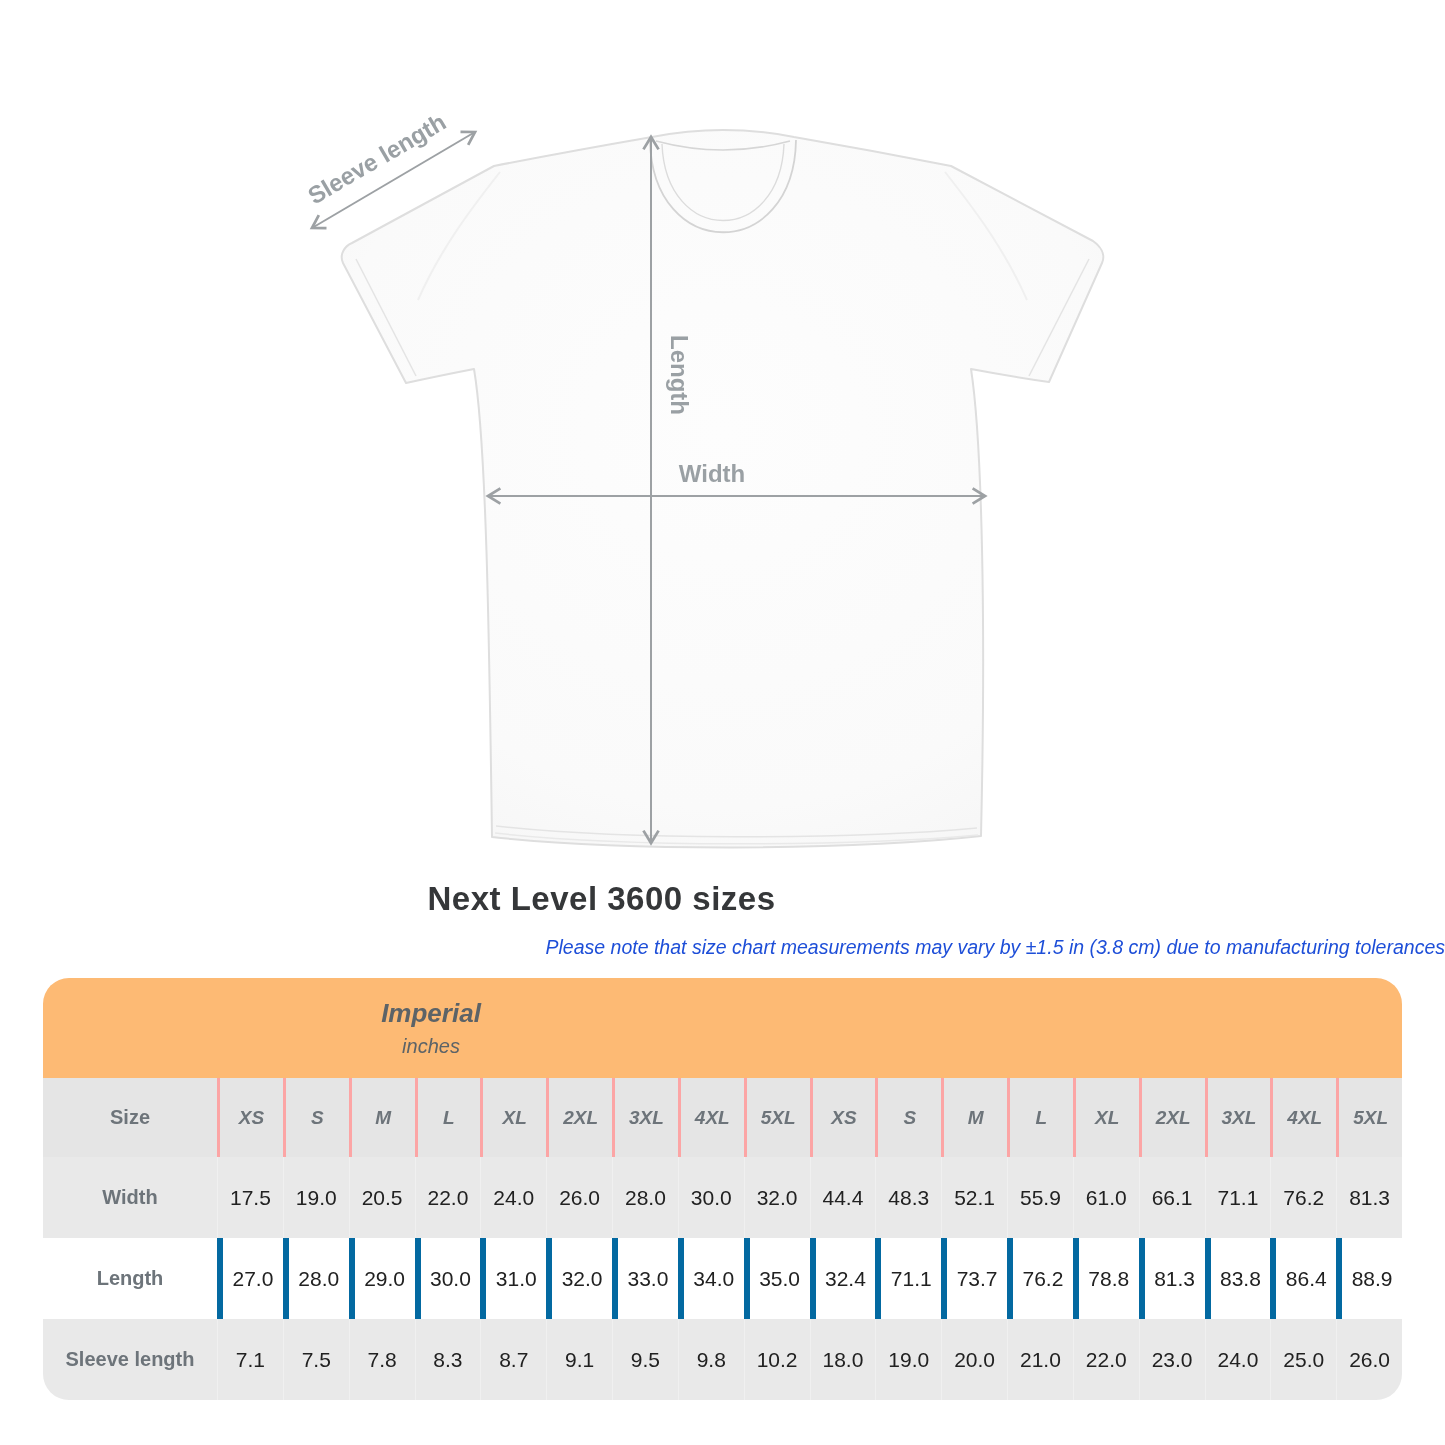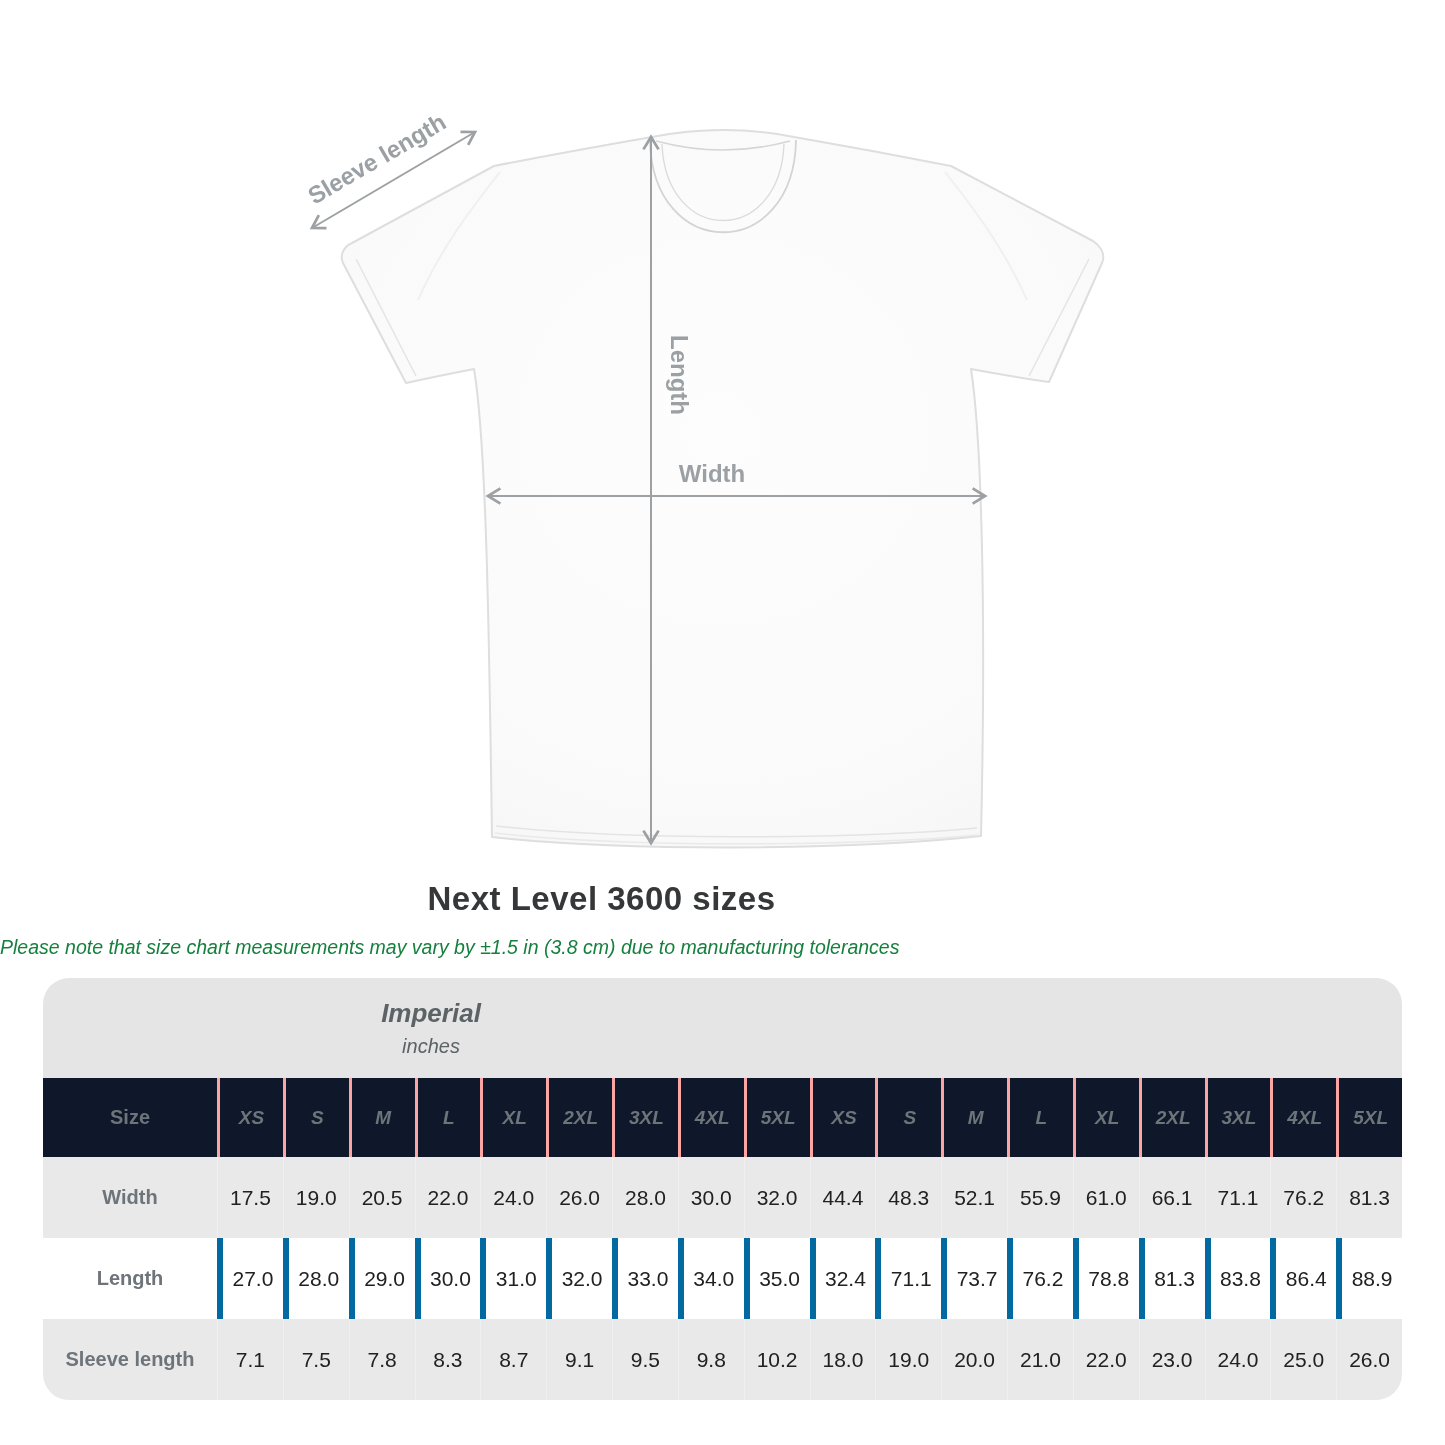--- a/index.html
+++ b/index.html
@@ -9,34 +9,34 @@
   }
   
   .shirt-wrap{position:absolute;left:0;top:0;width:1445px;height:880px;}
   .diagram-label{fill:#9aa0a4;font-weight:bold;font-size:24px;font-family:"Liberation Sans",sans-serif;}
   
   .chart-title{
     position:absolute;left:0;top:880px;width:1203px;text-align:center;
     font-size:33px;font-weight:bold;color:#353739;letter-spacing:.5px;
   }
   .chart-subtitle{
-    position:absolute;left:0;top:936px;width:1445px;text-align:left;
-    font-size:19.5px;font-style:italic;color:#15803d;
+    position:absolute;left:0;top:936px;width:1445px;text-align:right;
+    font-size:19.5px;font-style:italic;color:#1d4ed8;
   }
   
   .size-table{
     position:absolute;left:43px;top:978px;width:1359px;
     border-radius:26px;overflow:hidden;background:#ffffff;
   }
-  .group-row{display:grid;grid-template-columns:776px 1fr;background:#e5e5e5;height:100px;}
+  .group-row{display:grid;grid-template-columns:776px 1fr;background:#fdba74;height:100px;}
   .group{display:flex;flex-direction:column;align-items:center;justify-content:center;gap:6px;}
   .group-title{font-size:26px;font-weight:bold;font-style:italic;color:#5c6367;}
   .group-unit{font-size:20px;font-style:italic;color:#5c6367;}
   .header-row,.data-row{display:grid;grid-template-columns:174px repeat(18,1fr);}
-  .header-row{height:79px;background:#0f172a;}
+  .header-row{height:79px;background:#e5e5e5;}
   .data-row{height:81px;}
   .data-row.striped{background:#e9e9e9;}
   .data-row.plain{background:#ffffff;}
   .cell{display:flex;align-items:center;justify-content:center;}
   .header-row .cell + .cell{border-left:3px solid #fca5a5;font-style:italic;}
   .data-row.plain .cell + .cell{border-left:6px solid #0369a1;}
   .data-row.striped .cell + .cell{border-left:1px solid #f0f0f0;}
   .label-cell{font-size:20px;font-weight:bold;color:#6d747a;}
   .size-cell{font-size:19px;font-weight:bold;color:#6d747a;}
   .value-cell{font-size:21px;color:#212121;}

